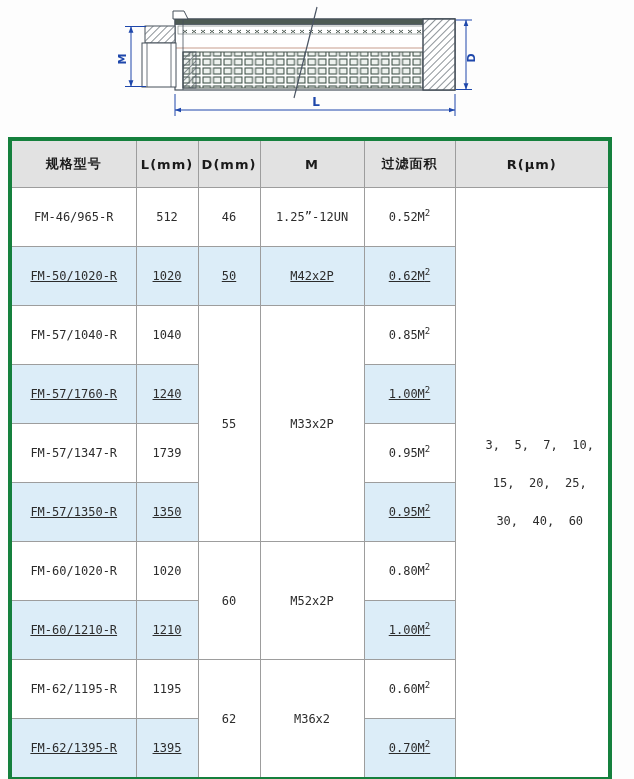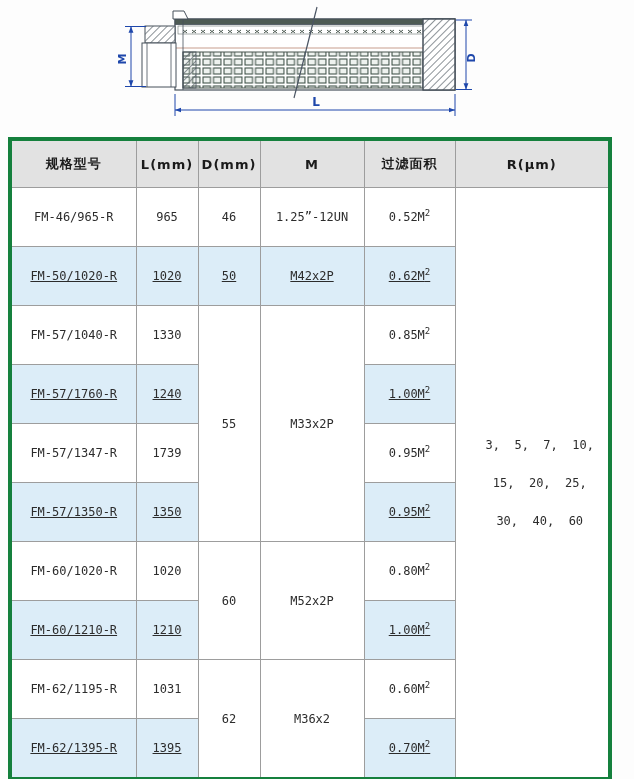--- a/index.html
+++ b/index.html
@@ -152,42 +152,42 @@
       <th>D(mm)</th>
       <th>M</th>
       <th>过滤面积</th>
       <th>R(μm)</th>
     </tr>
   </thead>
   <tbody>
 
     <tr>
       <td>FM-46/965-R</td>
-      <td>965</td>
+      <td>512</td>
       <td>46</td>
       <td>1.25”-12UN</td>
       <td><span>0.52M</span><sup>2</sup></td>
       <td class="r-cell" rowspan="10">
         <div class="r-line">3,  5,  7,  10,</div>
         <div class="r-line">15,  20,  25,</div>
         <div class="r-line">30,  40,  60</div>
       </td>
     </tr>
 
     <tr>
       <td class="stripe">FM-50/1020-R</td>
       <td class="stripe">1020</td>
       <td class="stripe">50</td>
       <td class="stripe">M42x2P</td>
       <td class="stripe"><span>0.62M</span><sup>2</sup></td>
     </tr>
 
     <tr>
       <td>FM-57/1040-R</td>
-      <td>1330</td>
+      <td>1040</td>
       <td rowspan="4">55</td>
       <td rowspan="4">M33x2P</td>
       <td><span>0.85M</span><sup>2</sup></td>
     </tr>
 
     <tr>
       <td class="stripe">FM-57/1760-R</td>
       <td class="stripe">1240</td>
       <td class="stripe"><span>1.00M</span><sup>2</sup></td>
     </tr>
@@ -213,21 +213,21 @@
     </tr>
 
     <tr>
       <td class="stripe">FM-60/1210-R</td>
       <td class="stripe">1210</td>
       <td class="stripe"><span>1.00M</span><sup>2</sup></td>
     </tr>
 
     <tr>
       <td>FM-62/1195-R</td>
-      <td>1031</td>
+      <td>1195</td>
       <td rowspan="2">62</td>
       <td rowspan="2">M36x2</td>
       <td><span>0.60M</span><sup>2</sup></td>
     </tr>
 
     <tr>
       <td class="stripe">FM-62/1395-R</td>
       <td class="stripe">1395</td>
       <td class="stripe"><span>0.70M</span><sup>2</sup></td>
     </tr>

